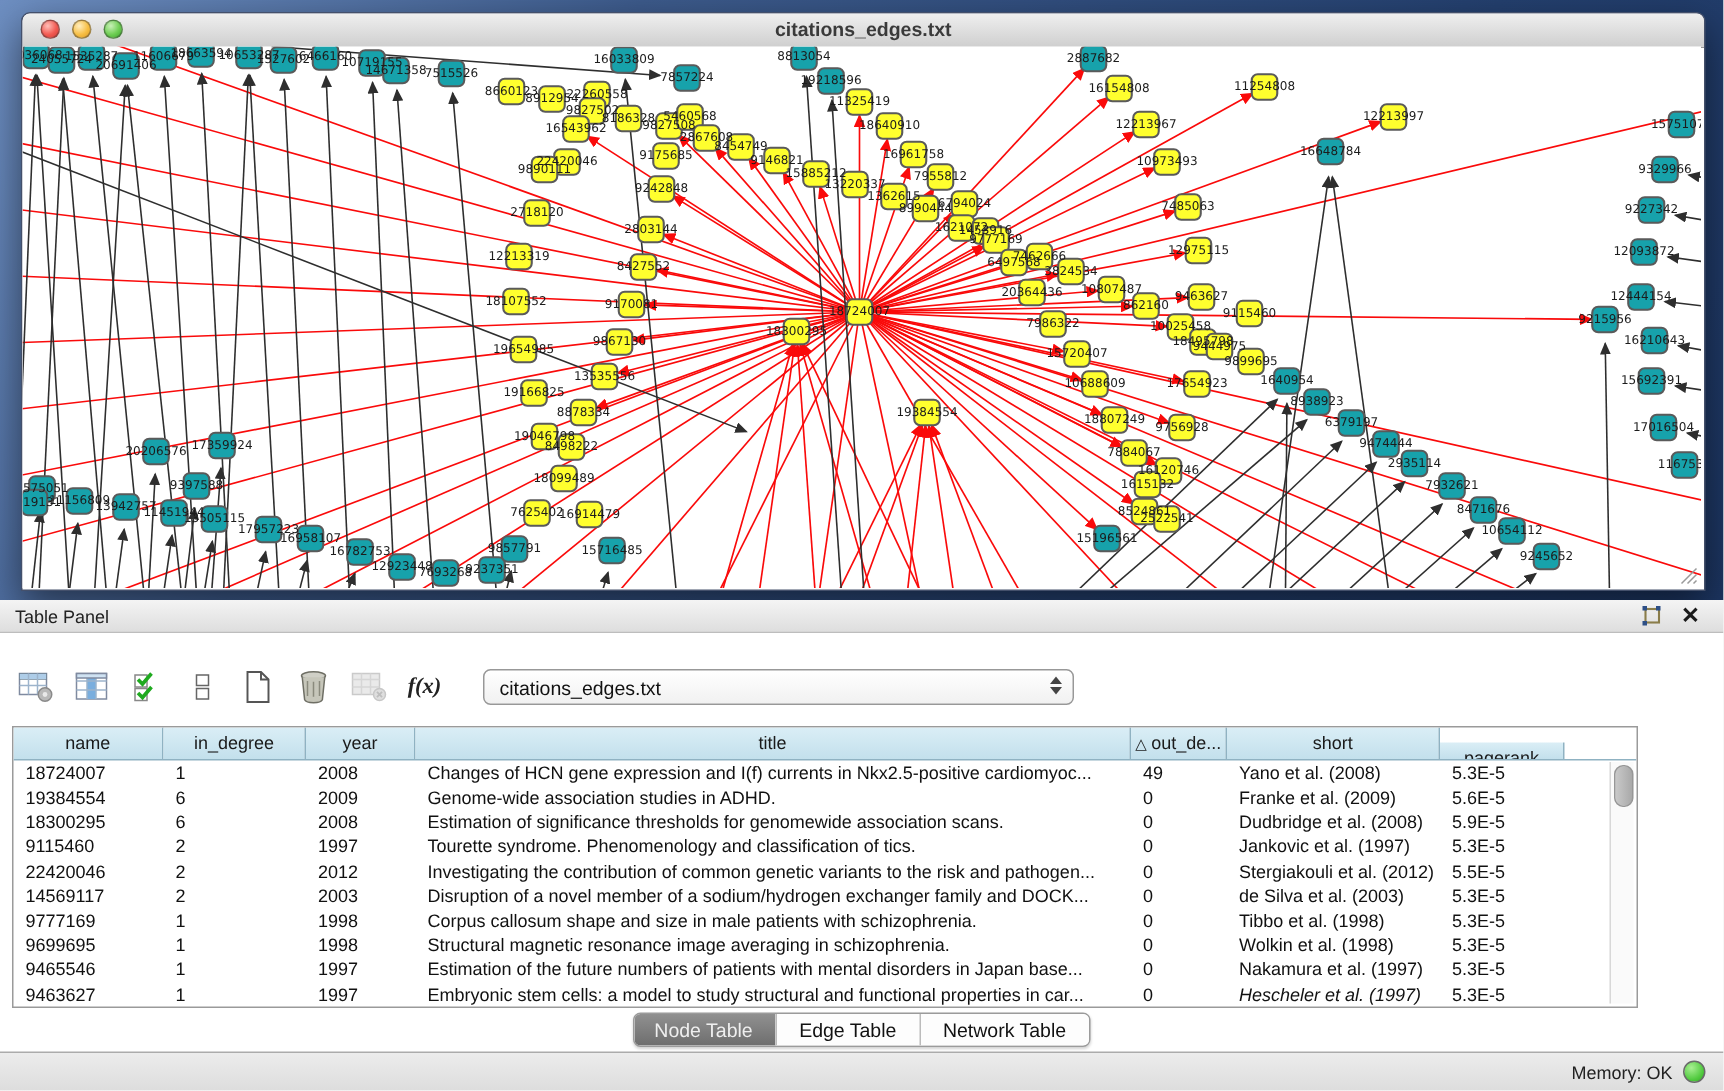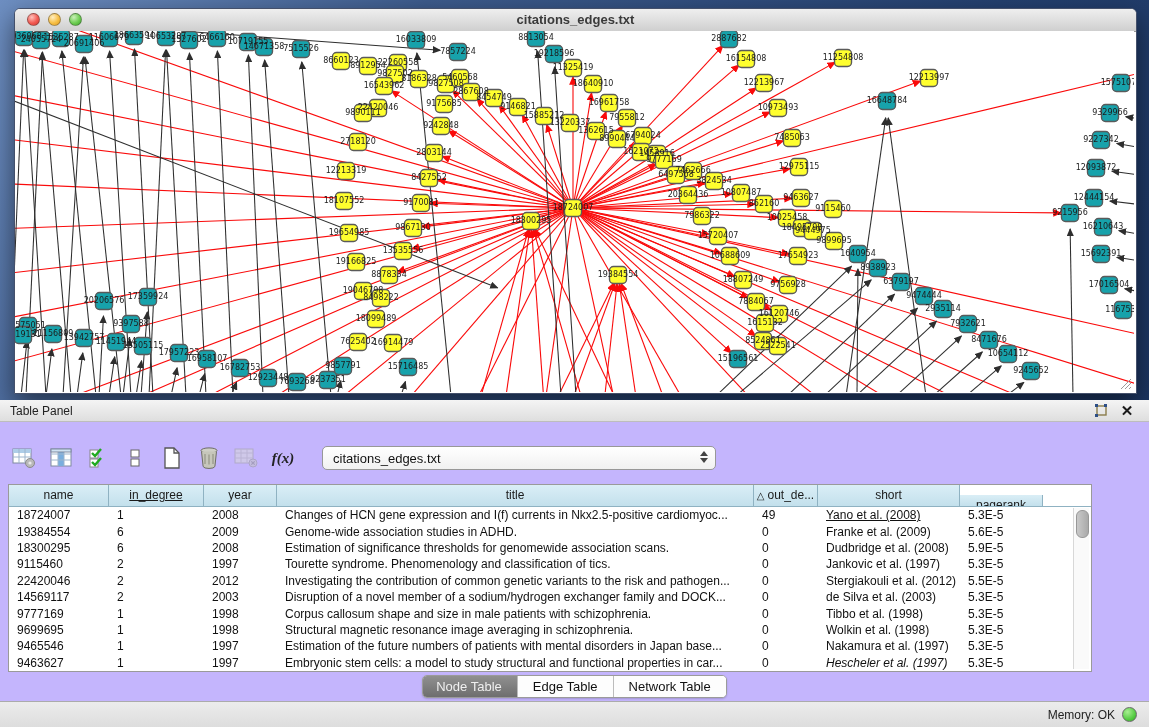--- a/index.html
+++ b/index.html
@@ -19,21 +19,21 @@
   .traffic{position:absolute;top:4px;left:12px;display:flex;gap:8px;}
   .light{width:13px;height:13px;border-radius:50%;box-sizing:border-box;border:1px solid rgba(60,60,60,.45);}
   .light.red{background:radial-gradient(circle at 35% 30%,#ffc0ba,#f25a52 55%,#cf3a33);}
   .light.yellow{background:radial-gradient(circle at 35% 30%,#ffeec0,#f7bf45 55%,#dd9a22);}
   .light.green{background:radial-gradient(circle at 35% 30%,#c9f0b8,#6ece53 55%,#3da42c);}
   .win-title{text-align:center;line-height:22px;font-size:13px;font-weight:bold;color:#3a3a3a;}
   .graph-area{position:absolute;left:0;top:22px;width:1119px;height:361px;background:#fff;overflow:hidden;}
   #graph text{font-family:"DejaVu Sans",sans-serif;font-size:8px;fill:#1c1c1c;}
   .resize-grip{position:absolute;right:2px;bottom:2px;}
   
-  .table-panel{position:absolute;left:0;top:400px;width:1149px;height:327px;background:#c4b5fd;}
+  .table-panel{position:absolute;left:0;top:400px;width:1149px;height:327px;background:#ffffff;}
   .panel-titlebar{height:22px;background:linear-gradient(#f4f4f4,#dedede);
     border-bottom:1px solid #bdbdbd;position:relative;font-size:12px;line-height:22px;color:#222;padding-left:10px;box-sizing:border-box;}
   .panel-float{position:absolute;right:40px;top:3px;width:16px;height:16px;cursor:pointer;}
   .panel-close{position:absolute;right:14px;top:1px;width:16px;height:20px;font-size:15px;font-weight:bold;color:#1a1a1a;text-align:center;line-height:20px;cursor:pointer;}
   .toolbar{position:absolute;left:12px;top:44px;height:28px;display:flex;align-items:center;gap:13px;}
   .tb-icon{width:24px;height:24px;display:flex;align-items:center;justify-content:center;cursor:pointer;}
   .fx{font-family:"Liberation Serif",serif;font-style:italic;font-weight:bold;font-size:15px;color:#222;}
   .combo{margin-left:14px;width:360px;height:22px;border:1px solid #989898;border-radius:5px;
     background:linear-gradient(#ffffff,#f1f1f1);display:flex;align-items:center;
     padding:0 22px 0 10px;font-size:13px;color:#111;position:relative;cursor:pointer;}
@@ -578,35 +578,35 @@
       <span class="combo-arrows">
           <i class="up"></i>
           <i class="down"></i>
         </span>
     </div>
   </div>
 
   <div class="table-frame">
     <div class="thead" id="thead">
         <div class="th" style="width: 100px;">name</div>
-        <div class="th" style="width: 95px; text-decoration: underline;">in_degree</div>
+        <div class="th" style="width: 95px;">in_degree</div>
         <div class="th" style="width: 73px;">year</div>
         <div class="th" style="width: 477px;">title</div>
         <div class="th" style="width: 64px;"><span class="sort-tri">△</span>out_de...</div>
         <div class="th" style="width: 142px;">short</div>
         <div class="th" style="width: 83px; margin-top: 10px;">pagerank</div>
       </div>
     <div id="tbody">
         <div class="trow">
           <div class="td" style="width: 100px;">18724007</div>
           <div class="td" style="width: 95px;">1</div>
           <div class="td" style="width: 73px;">2008</div>
           <div class="td" style="width: 477px;">Changes of HCN gene expression and I(f) currents in Nkx2.5-positive cardiomyoc...</div>
           <div class="td" style="width: 64px;">49</div>
-          <div class="td" style="width: 142px; text-decoration: underline;">Yano et al. (2008)</div>
+          <div class="td" style="width: 142px;">Yano et al. (2008)</div>
           <div class="td" style="width: 83px;">5.3E-5</div>
         </div>
         <div class="trow">
           <div class="td" style="width: 100px;">19384554</div>
           <div class="td" style="width: 95px;">6</div>
           <div class="td" style="width: 73px;">2009</div>
           <div class="td" style="width: 477px;">Genome-wide association studies in ADHD.</div>
           <div class="td" style="width: 64px;">0</div>
           <div class="td" style="width: 142px;">Franke et al. (2009)</div>
           <div class="td" style="width: 83px;">5.6E-5</div>

